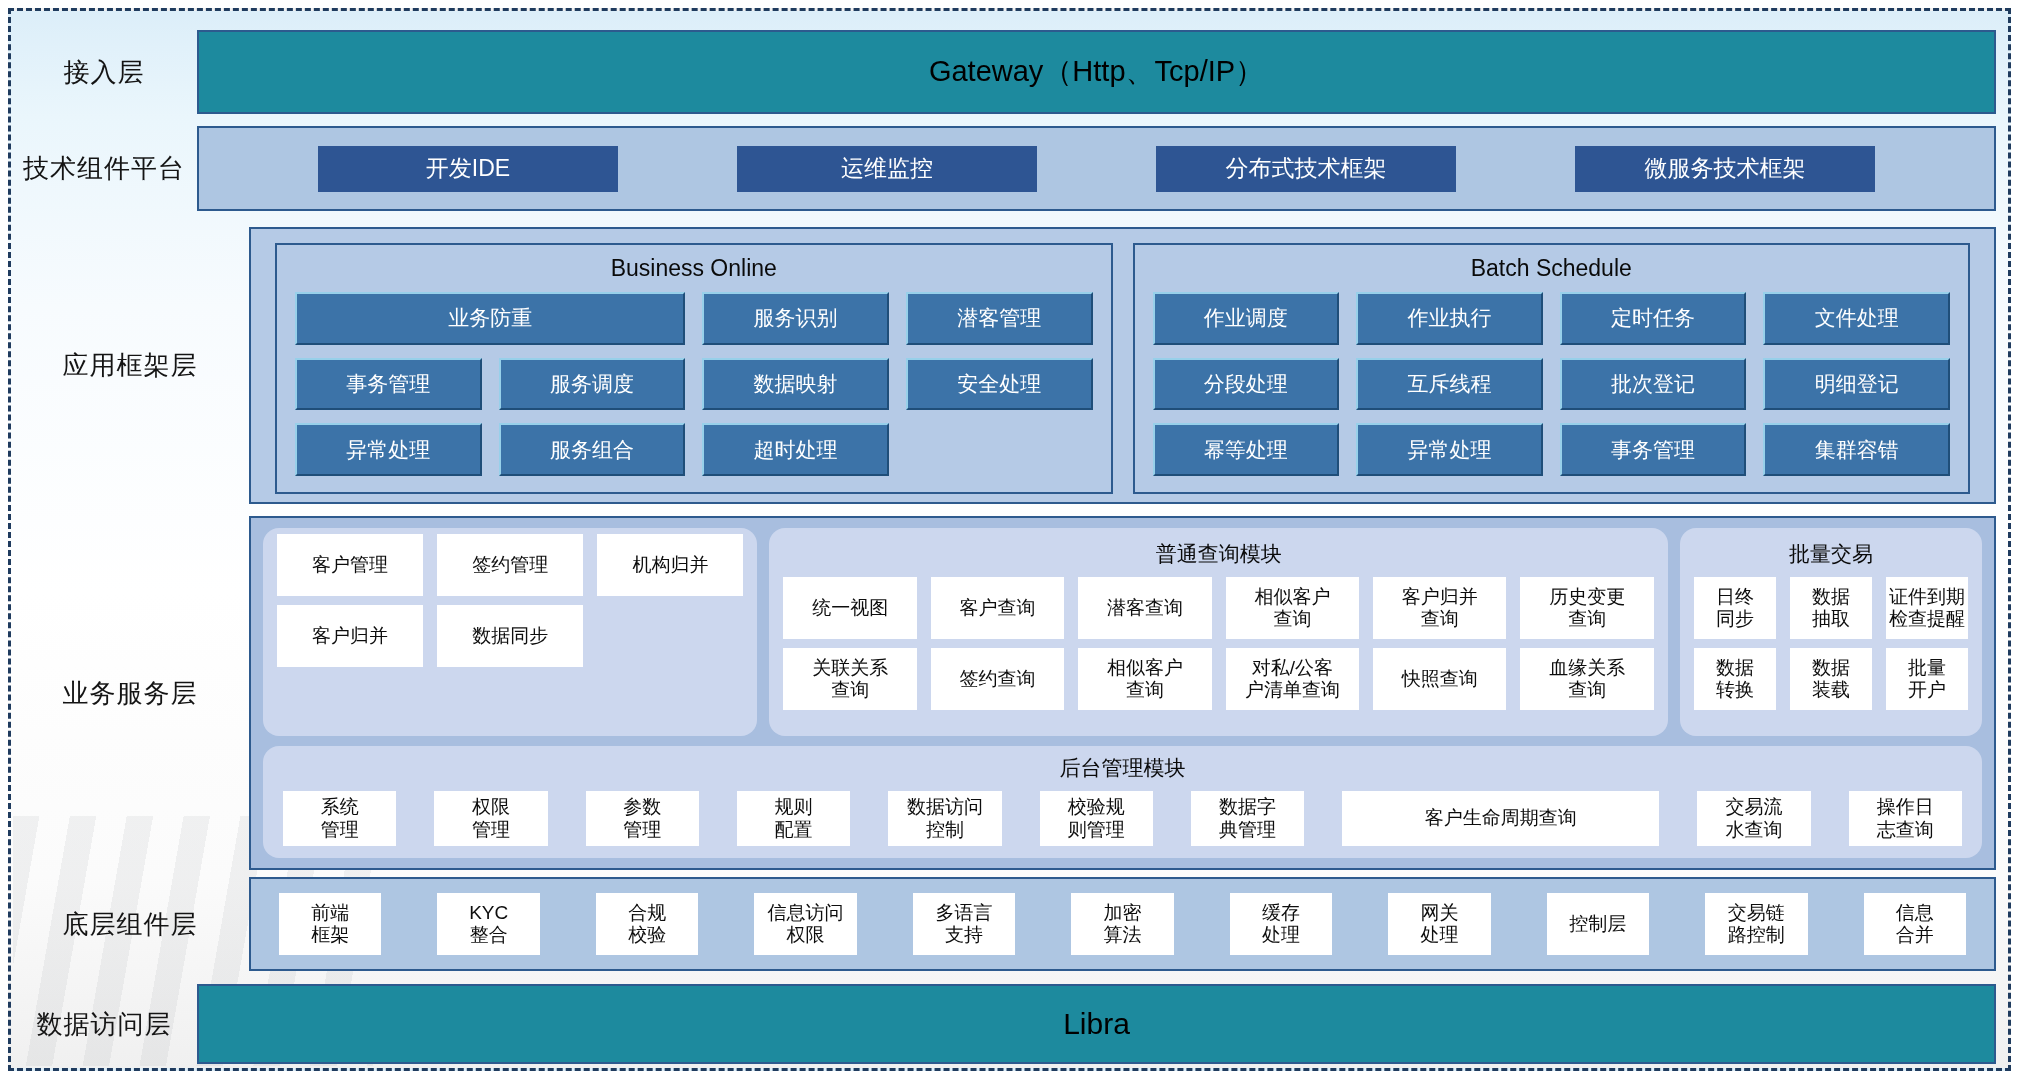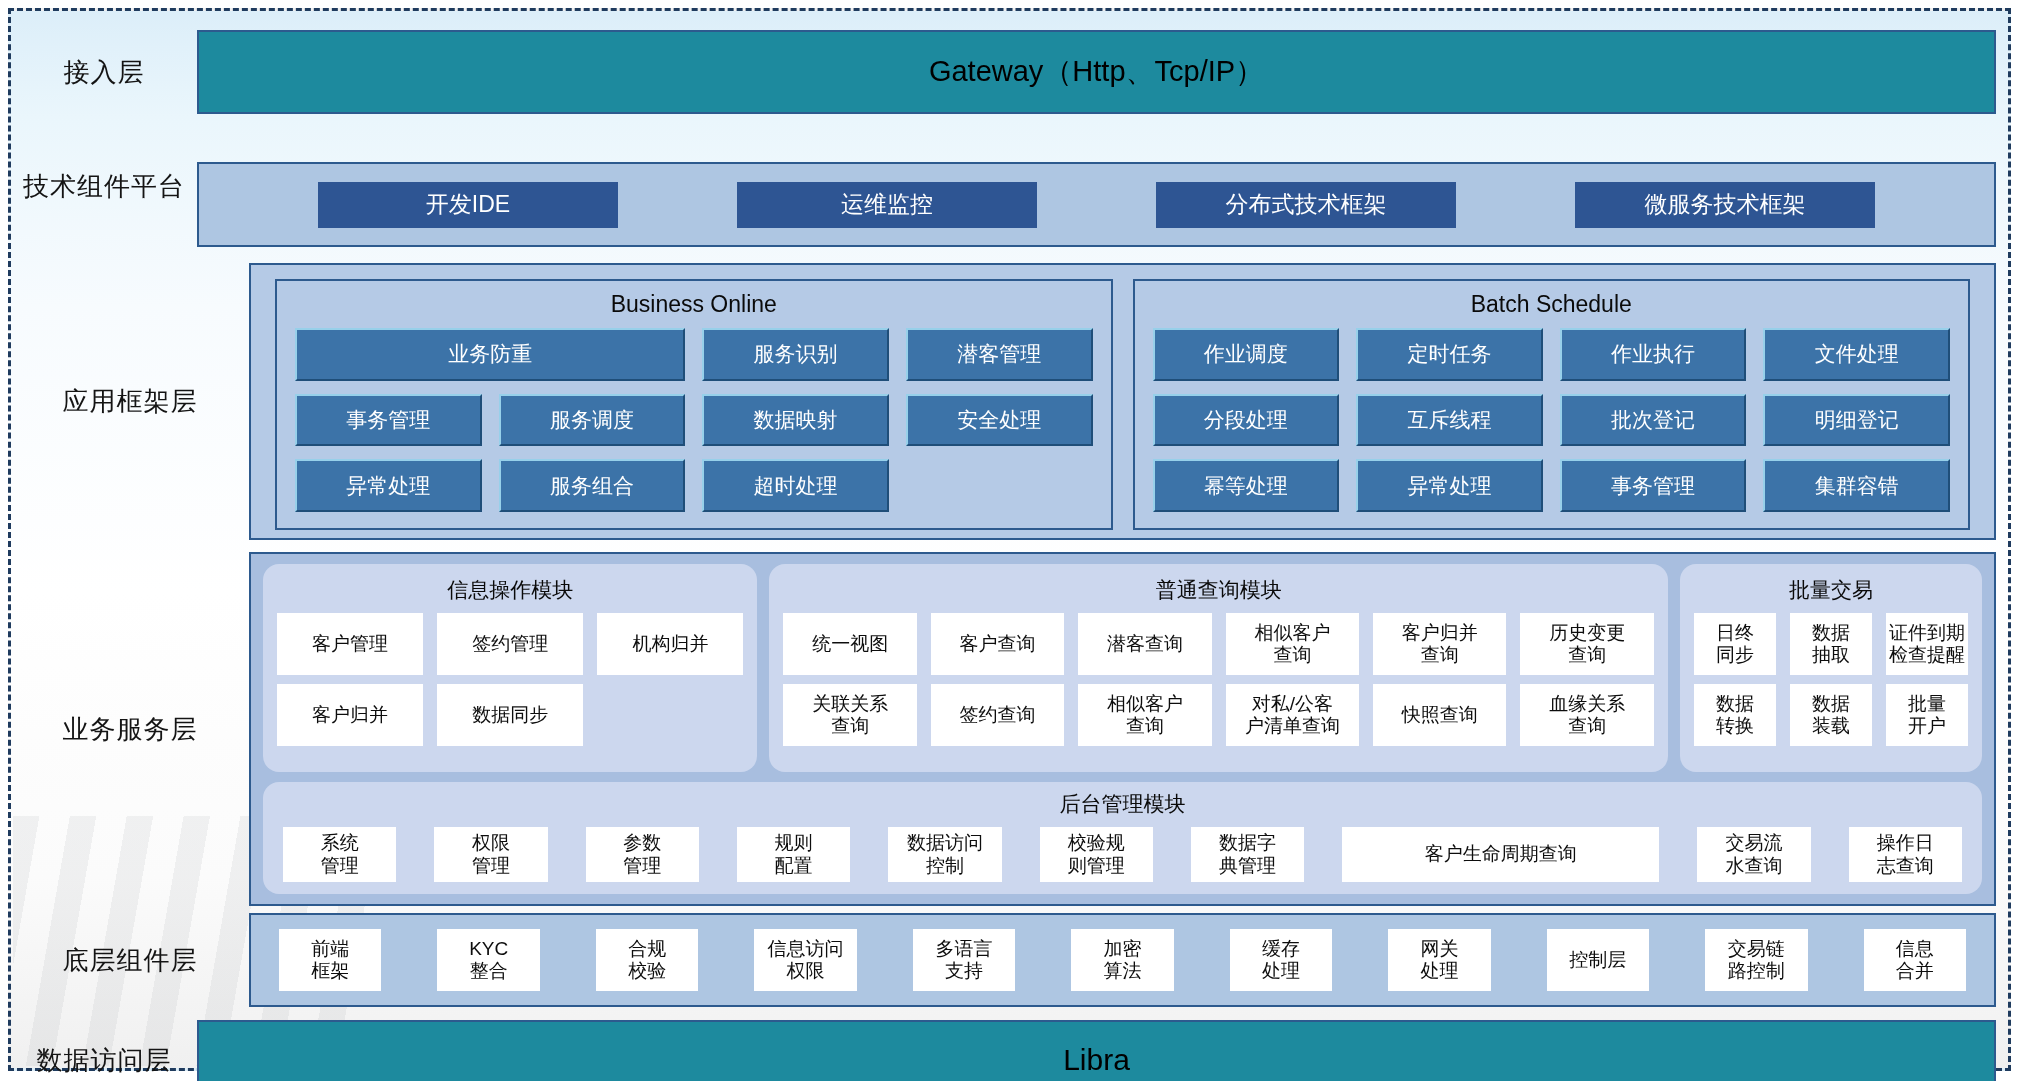--- a/index.html
+++ b/index.html
@@ -21,21 +21,21 @@
   .lbl-panel { flex:0 0 238px; }
   .layer-content { flex:1; min-width:0; }
 
   
   .teal-bar { height:84px; box-sizing:border-box; background:#1d8a9e; border:2px solid #2d5a8e;
               display:flex; align-items:center; justify-content:center;
               color:#000000; font-size:29px; }
 
   
   .tech-bar { height:85px; box-sizing:border-box; background:#aec6e2; border:2px solid #2d5a8e;
-              display:flex; align-items:center; justify-content:space-evenly;margin-top:36px; }
+              display:flex; align-items:center; justify-content:space-evenly; }
   .navy-btn { width:300px; height:46px; background:#2e5593; color:#ffffff;
               display:flex; align-items:center; justify-content:center; font-size:23px; }
 
   
   .app-panel { height:277px; box-sizing:border-box; background:#b5cae6; border:2px solid #2d5a8e;
                padding:14px 24px 8px; display:flex; gap:20px; }
   .group-box { flex:1; min-width:0; border:2px solid #2d5a8e; box-sizing:border-box;
                padding:4px 18px 16px; display:flex; flex-direction:column; }
   .group-title { text-align:center; font-size:23px; color:#0a0a0a; margin:6px 0 10px; }
   .group-grid { flex:1; display:grid; grid-template-columns:repeat(4,1fr); gap:13px 17px; }
@@ -120,42 +120,41 @@
             <div class="steel-btn">异常处理</div>
             <div class="steel-btn">服务组合</div>
             <div class="steel-btn">超时处理</div>
           </div>
       </div>
       <div class="group-box">
         <div class="group-title">Batch Schedule</div>
         <div class="group-grid">
 
         <div class="steel-btn">作业调度</div>
+            <div class="steel-btn">作业执行</div>
             <div class="steel-btn">定时任务</div>
-            <div class="steel-btn">作业执行</div>
             <div class="steel-btn">文件处理</div>
             <div class="steel-btn">分段处理</div>
             <div class="steel-btn">互斥线程</div>
             <div class="steel-btn">批次登记</div>
             <div class="steel-btn">明细登记</div>
             <div class="steel-btn">幂等处理</div>
             <div class="steel-btn">异常处理</div>
             <div class="steel-btn">事务管理</div>
             <div class="steel-btn">集群容错</div>
           </div>
       </div>
     </div>
   </div>
 
   <div class="layer-row mb7">
     <div class="layer-label lbl-panel">业务服务层</div>
     <div class="layer-content biz-panel">
       <div class="modules-row">
         <div class="module mod-info">
-          <div class="module-title">信息操作模块</div>
           <div class="cells-grid grid-3">
 
           <div class="white-cell">客户管理</div>
               <div class="white-cell">签约管理</div>
               <div class="white-cell">机构归并</div>
               <div class="white-cell">客户归并</div>
               <div class="white-cell">数据同步</div>
             </div>
         </div>
         <div class="module mod-query">

